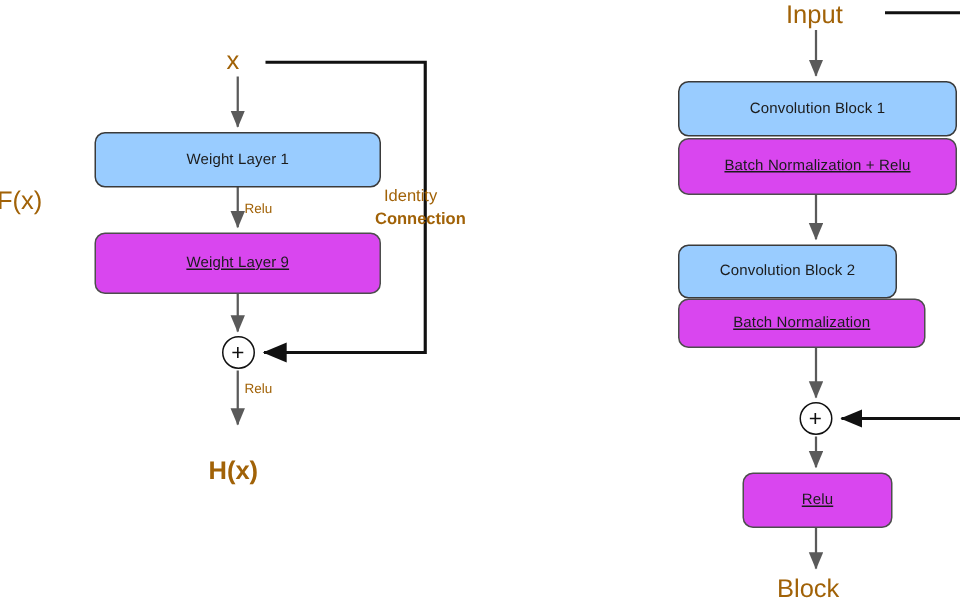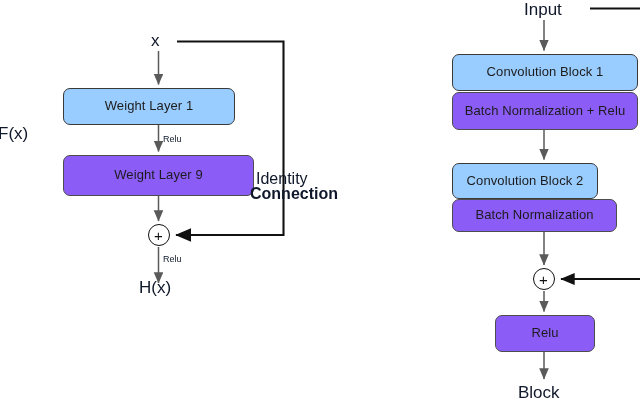--- a/index.html
+++ b/index.html
@@ -32,45 +32,45 @@
     align-items: center;
     justify-content: center;
     text-align: center;
     line-height: 1.15;
   }
   .node-blue {
     background: #99ccff;
     border-color: #3a3a3a;
   }
   .node-green {
-    background: #8b5cf6;
+    background: #d946ef;
     border-color: #4d4d4d;
+    text-decoration: underline;
   }
   .node-label {
-    font-size: 13px;
+    font-size: 10px;
     letter-spacing: 0.1px;
     color: #1c1c1c;
     padding: 0 4px;
     pointer-events: none;
   }
   .free-label {
     position: absolute;
-    color: #0f172a;
+    color: #a16207;
     white-space: pre;
   }
   .big-label {
     font-size: 17px;
   }
   .small-label {
     font-size: 9px;
   }
   .mid-label {
-    font-size: 16px;
+    font-size: 11px;
     line-height: 1.25;
-    margin-top: 44px;
   }
   .plus-circle {
     position: absolute;
     width: 22px;
     height: 22px;
     border: 1.6px solid #111;
     border-radius: 50%;
     background: #ffffff;
     box-sizing: border-box;
     display: flex;
@@ -119,40 +119,40 @@
 
   <line x1="590" y1="8.5" x2="640" y2="8.5" stroke="#111111" stroke-width="2.1"></line>
 </svg>
 
 <div>
 
   <div class="free-label big-label" style="left:151px; top:31px;">x</div>
 
   <div class="free-label big-label" style="left:-2px; top:124px;">F(x)</div>
 
-  <div class="node node-blue" style="left:63px; top:88px; width:172px; height:37px;">
+  <div class="node node-blue" style="left:63px; top:88px; width:191px; height:37px;">
     <span class="node-label">Weight Layer 1</span>
   </div>
 
   <div class="free-label small-label" style="left:163px; top:134px;">Relu</div>
 
   <div class="node node-green" style="left:63px; top:155px; width:191px; height:41px;">
     <span class="node-label">Weight Layer 9</span>
   </div>
 
   <div class="free-label mid-label" style="left:256px; top:125px;">Identity</div>
   <div class="free-label mid-label" style="left:250px; top:140px;font-weight:bold;">Connection</div>
 
   <div class="plus-circle" style="left:147.5px; top:224px;">
     <span>+</span>
   </div>
 
   <div class="free-label small-label" style="left:163px; top:254px;">Relu</div>
 
-  <div class="free-label big-label" style="left:139px; top:278px;">H(x)</div>
+  <div class="free-label big-label" style="left:139px; top:304px;font-weight:bold;">H(x)</div>
 </div>
 
 <div>
 
   <div class="free-label big-label" style="left:524px; top:0px;">Input</div>
 
   <div class="node node-blue" style="left:452px; top:54px; width:186px; height:37px;">
     <span class="node-label">Convolution Block 1</span>
   </div>
 

